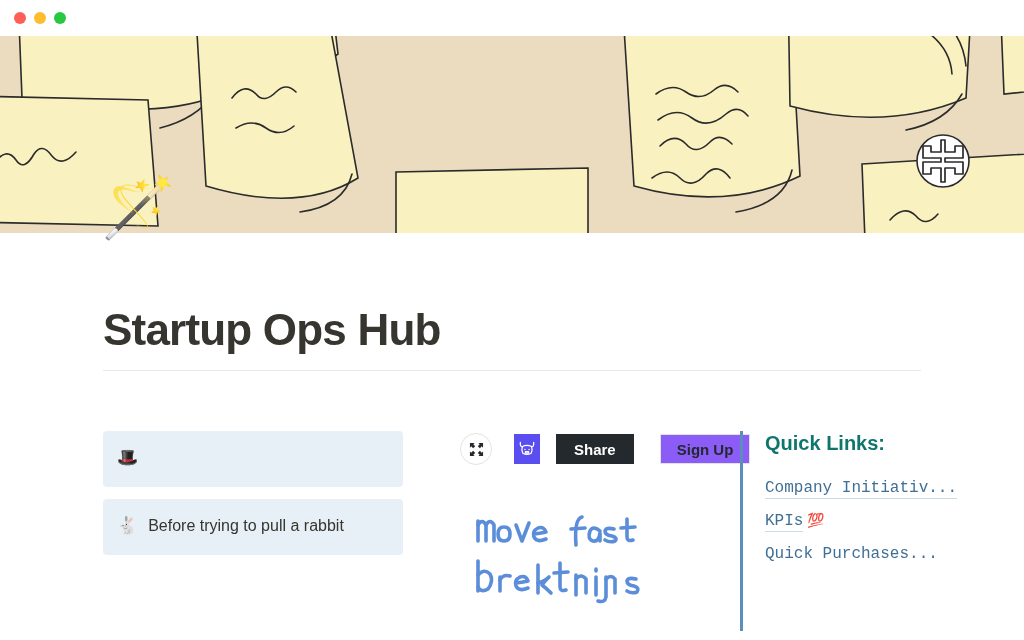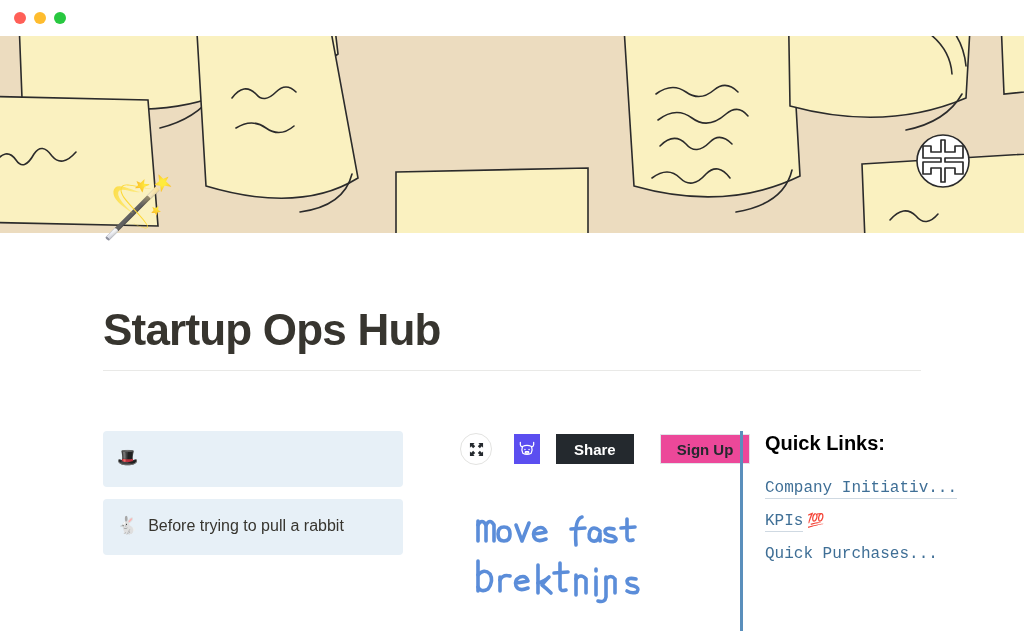--- a/index.html
+++ b/index.html
@@ -117,21 +117,21 @@
     background: #24292e;
     color: #ffffff;
     font-size: 15px;
     font-weight: bold;
     display: flex; align-items: center; justify-content: center;
     padding: 0 18px;
     flex: 0 0 auto;
   }
   .signup-btn {
     height: 30px;
-    background: #ec4899;
+    background: #8b5cf6;
     color: #24292e;
     font-size: 15px;
     font-weight: bold;
     border: 1px solid #e1e4e8;
     display: flex; align-items: center; justify-content: center;
     padding: 0 16px;
     margin-left: 10px;
     flex: 0 0 auto;
   }
 
@@ -142,21 +142,21 @@
 
   
   .ql-wrap {
     border-left: 3px solid #5a8fbc;
     padding-left: 22px;
     min-height: 200px;
   }
   .ql-title {
     font-size: 20px;
     font-weight: bold;
-    color: #000000;
+    color: #0f766e;
     margin-bottom: 16px;
     line-height: 24px;
   }
   .ql-item {
     font-size: 16px;
     line-height: 32px;
     color: #3f6f96;
     white-space: nowrap;
   }
   .ql-item .lbl {

